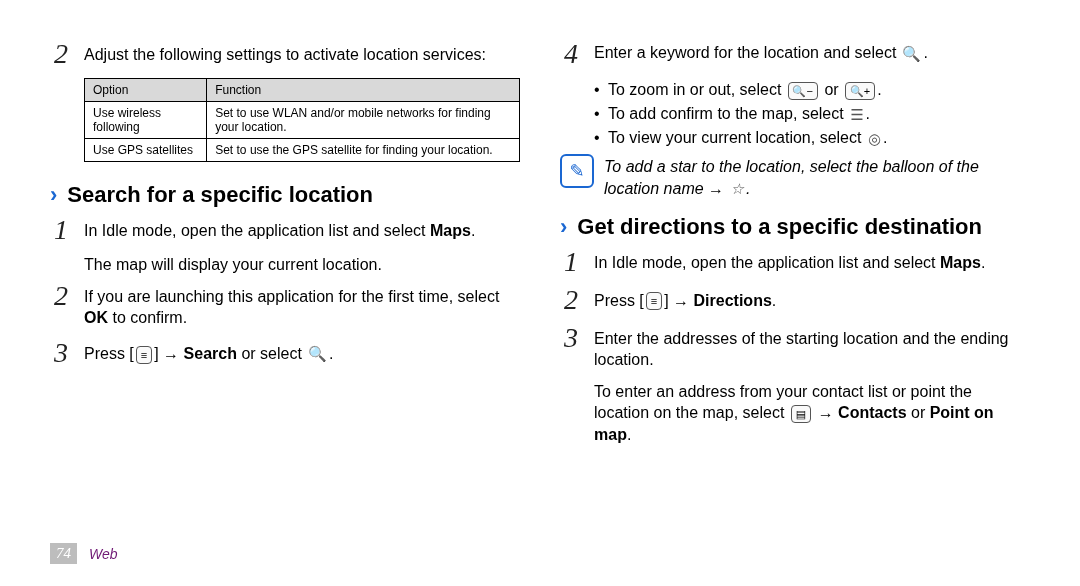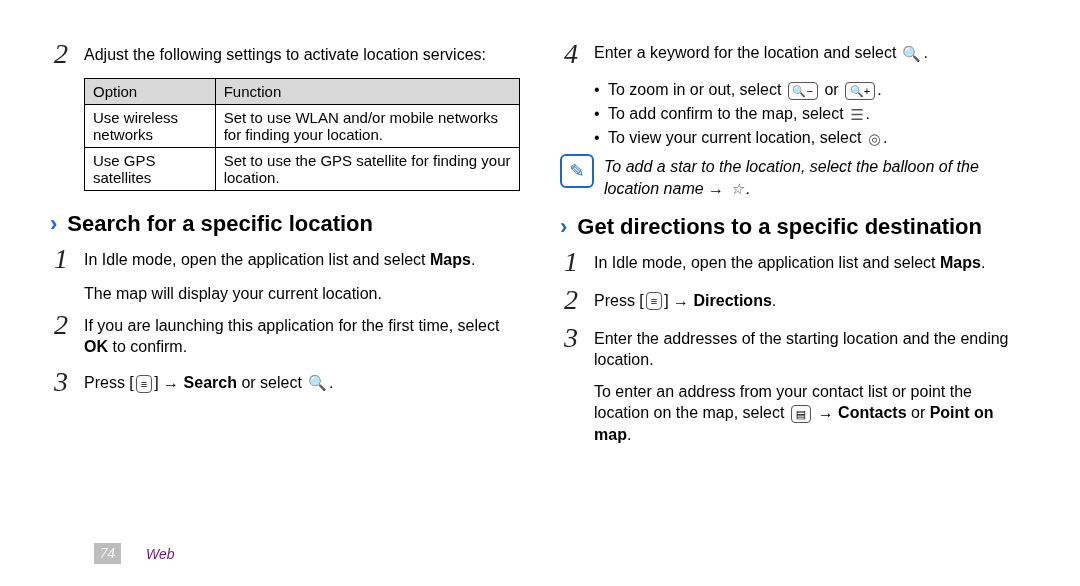--- a/index.html
+++ b/index.html
@@ -3,37 +3,37 @@
 <meta charset="utf-8">
 <style>
   html,body{margin:0;padding:0;background:#fff;font-family:"Segoe UI",Arial,sans-serif;color:#000;}
   .page{width:1080px;height:586px;position:relative;box-sizing:border-box;padding:40px 50px 0 50px;}
   .cols{display:flex;gap:40px;}
   .col{flex:1;min-width:0;}
   .step{display:flex;align-items:flex-start;gap:12px;margin-bottom:10px;}
   .num{font-family:"Times New Roman",serif;font-style:italic;font-size:28px;line-height:1;color:#222;width:22px;text-align:center;flex-shrink:0;}
   .body{font-size:16px;line-height:1.35;padding-top:4px;}
   .body.small-gap{padding-top:2px;}
-  table.opts{border-collapse:collapse;width:100%;margin:8px 0 20px 34px;width:calc(100% - 34px);font-size:15px;}
+  table.opts{border-collapse:collapse;width:100%;margin:8px 0 20px 34px;width:calc(100% - 34px);font-size:12px;}
   table.opts th,table.opts td{border:1px solid #000;padding:4px 8px;text-align:left;vertical-align:top;}
   table.opts th{background:#d9d9d9;font-weight:400;}
   .sec-head{display:flex;align-items:center;gap:10px;margin:14px 0 8px 0;}
   .chev{color:#1a67d2;font-size:22px;font-weight:bold;}
   .sec-title{font-size:22px;font-weight:700;text-align:center;}
   .sub{margin-left:34px;font-size:16px;line-height:1.35;margin-bottom:6px;}
   .bullets{margin:2px 0 2px 34px;padding:0;list-style:none;}
   .bullets li{font-size:16px;line-height:1.5;padding-left:14px;position:relative;}
   .bullets li:before{content:"•";position:absolute;left:0;}
   .note{display:flex;gap:10px;margin-left:0;margin-top:4px;}
   .note-icon{width:30px;height:30px;border:2px solid #1a67d2;border-radius:6px;color:#1a67d2;display:flex;align-items:center;justify-content:center;font-size:18px;flex-shrink:0;margin-left:0;}
   .note-body{font-size:16px;line-height:1.35;padding-top:2px;font-style:italic;}
   .ic{display:inline-block;vertical-align:middle;margin:0 2px;}
   .ic-box{border:1px solid #555;border-radius:4px;padding:0 4px;font-size:11px;line-height:16px;height:16px;display:inline-flex;align-items:center;justify-content:center;background:#fafafa;}
   .ic-plain{font-size:15px;color:#555;}
-  .footer{position:absolute;left:50px;bottom:22px;font-size:14px;display:flex;align-items:center;gap:25px;margin-left:44px;}
+  .footer{position:absolute;left:50px;bottom:22px;font-size:14px;display:flex;align-items:center;gap:12px;}
   .pg{background:#bdbdbd;color:#fff;padding:2px 6px;font-style:italic;font-family:"Times New Roman",serif;font-size:15px;}
   .cat{font-style:italic;color:#701a75;}
   b{font-weight:700;}
 </style>
 </head>
 <body>
 
 <div class="page">
   <div class="cols">
 
@@ -44,21 +44,21 @@
         <div class="body">Adjust the following settings to activate location services:</div>
       </div>
 
       <table class="opts">
         <tbody>
             <tr>
           <th>Option</th>
           <th>Function</th>
         </tr>
         <tr>
-          <td>Use wireless networks</td>
+          <td>Use wireless following</td>
           <td>Set to use WLAN and/or mobile networks for finding your location.</td>
         </tr>
         <tr>
           <td>Use GPS satellites</td>
           <td>Set to use the GPS satellite for finding your location.</td>
         </tr>
       </tbody>
         </table>
 
       <div class="sec-head">

